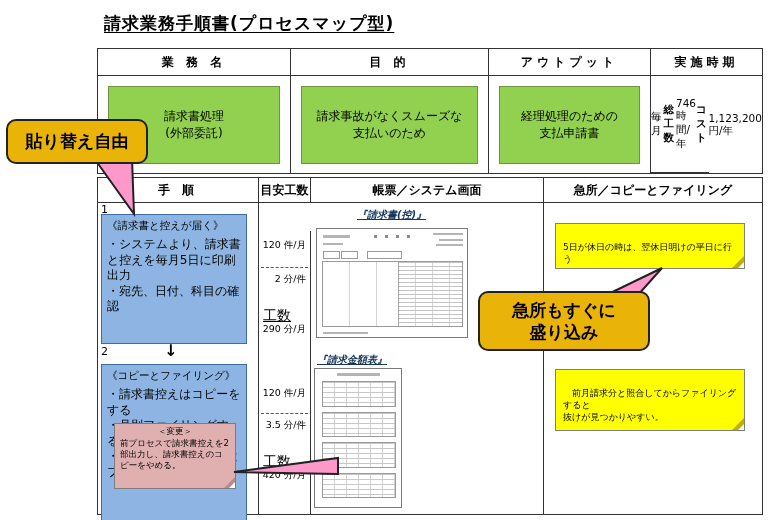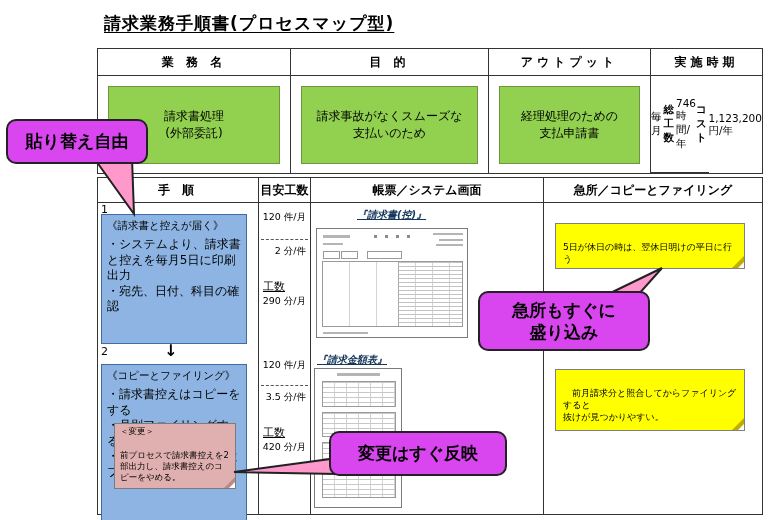--- a/index.html
+++ b/index.html
@@ -27,37 +27,37 @@
   .infocol .r:last-child{border-bottom:none;}
   .infocol .lab{font-weight:bold;letter-spacing:1px;}
 
   
   .t2{left:97px;top:177px;width:666px;height:338px;border:1px solid #333;box-sizing:border-box;}
   .t2 .hrow{position:absolute;left:0;top:0;right:0;height:24px;border-bottom:1px solid #333;display:flex;}
   .t2 .hrow>div{border-right:1px solid #333;display:flex;align-items:center;justify-content:center;
                 font-size:12px;font-weight:bold;box-sizing:border-box;}
   .t2 .pc1{width:161px;letter-spacing:4px;} .t2 .pc2{width:52px;font-size:10px;} .t2 .pc3{width:233px;} .t2 .pc4{flex:1;border-right:none !important;}
   .tcol{position:absolute;top:25px;bottom:0;border-right:1px solid #333;box-sizing:border-box;}
-  .tc1{left:0;width:161px;} .tc2{left:161px;width:52px;} .tc3{left:213px;width:233px;} .tc4{left:446px;right:0;border-right:none;}
+  .tc1{left:0;width:161px;} .tc2{left:161px;width:52px;margin-top:28px;} .tc3{left:213px;width:233px;} .tc4{left:446px;right:0;border-right:none;}
 
   
   .stepnum{position:absolute;font-size:11px;}
   .steparrow{position:absolute;font-size:16px;font-weight:bold;}
   .bluebox{position:absolute;left:3px;width:146px;background:#8DB4E2;border:1px solid #3E6DA5;
            padding:4px 5px;box-sizing:border-box;}
   .bluetitle{font-size:10.5px;margin-bottom:4px;}
   .bullets{font-size:12px;line-height:1.3;white-space:pre-line;}
   .chgbox{position:absolute;left:12px;top:58px;width:122px;height:66px;background:#DFB0AF;
           border:1px solid #7c7c7c;font-size:8.5px;line-height:1.3;padding:2px 5px;box-sizing:border-box;}
-  .chghead{text-align:left;margin-bottom:13px;}
+  .chghead{text-align:center;margin-bottom:1px;}
 
   
   .val{position:absolute;left:0;right:4px;text-align:right;font-size:9.5px;}
   .dashline{position:absolute;left:2px;right:2px;border-top:1px dashed #555;}
-  .efflab{position:absolute;left:4px;font-size:11px;text-decoration:underline;}
+  .efflab{position:absolute;left:4px;font-size:14px;text-decoration:underline;}
 
   
   .formlab{position:absolute;font-size:10px;font-weight:bold;font-style:italic;
            text-decoration:underline;color:#16365C;}
   .docmock{position:absolute;background:#fff;border:1px solid #7a7a7a;box-sizing:border-box;overflow:hidden;}
   .gl{position:absolute;background:#b5b5b5;}
   .dotrow{position:absolute;display:flex;gap:8px;}
   .dotrow i{width:3px;height:3px;background:#8a8a8a;}
   .fbox{position:absolute;border:1px solid #9a9a9a;}
   .grid1{position:absolute;left:3%;top:30%;right:3%;bottom:9%;border:1px solid #9a9a9a;}
@@ -69,21 +69,21 @@
   .grid2{position:absolute;left:8%;width:84%;height:17%;border:1px solid #9a9a9a;
          background:repeating-linear-gradient(to bottom,#c8c8c8 0 1px,transparent 1px 5px),
                     repeating-linear-gradient(to right,transparent 0 11px,#d2d2d2 11px 12px);}
 
   
   .note{position:absolute;left:11px;width:190px;background:#FFFF00;border:1px solid #808080;
         font-size:9px;line-height:1.35;padding:5px 7px;box-sizing:border-box;white-space:pre-line;}
   .foldsvg{position:absolute;right:0;bottom:0;}
 
   
-  .callout{position:absolute;background:#d946ef;border:2px solid #222;border-radius:10px;
+  .callout{position:absolute;background:#eab308;border:2px solid #222;border-radius:10px;
            display:flex;align-items:center;justify-content:center;text-align:center;
            font-weight:bold;font-size:17px;line-height:1.3;white-space:pre-line;z-index:6;box-sizing:border-box;}
   .tail{position:absolute;z-index:5;}
 </style>
 </head>
 <body>
 
 <div class="canvas">
 
   <div class="abs doc-title">請求業務手順書(プロセスマップ型)</div>
@@ -221,15 +221,14 @@
 
   <svg class="tail" style="left:566px;top:260px;" width="110" height="46">
     <polygon points="30,40 64,44 96,8" fill="#FF99CC" stroke="#222" stroke-width="2"></polygon>
   </svg>
   <div class="callout" style="left:478px;top:291px;width:172px;height:60px;">急所もすぐに
 盛り込み</div>
 
   <svg class="tail" style="left:230px;top:452px;" width="112" height="30">
     <polygon points="4,20 108,6 108,22" fill="#FF99CC" stroke="#222" stroke-width="2"></polygon>
   </svg>
-  <div class="callout" style="left:329px;top:431px;width:178px;height:45px;">変更はすぐ反映</div>
 
 </div>
 
 </body></html>

